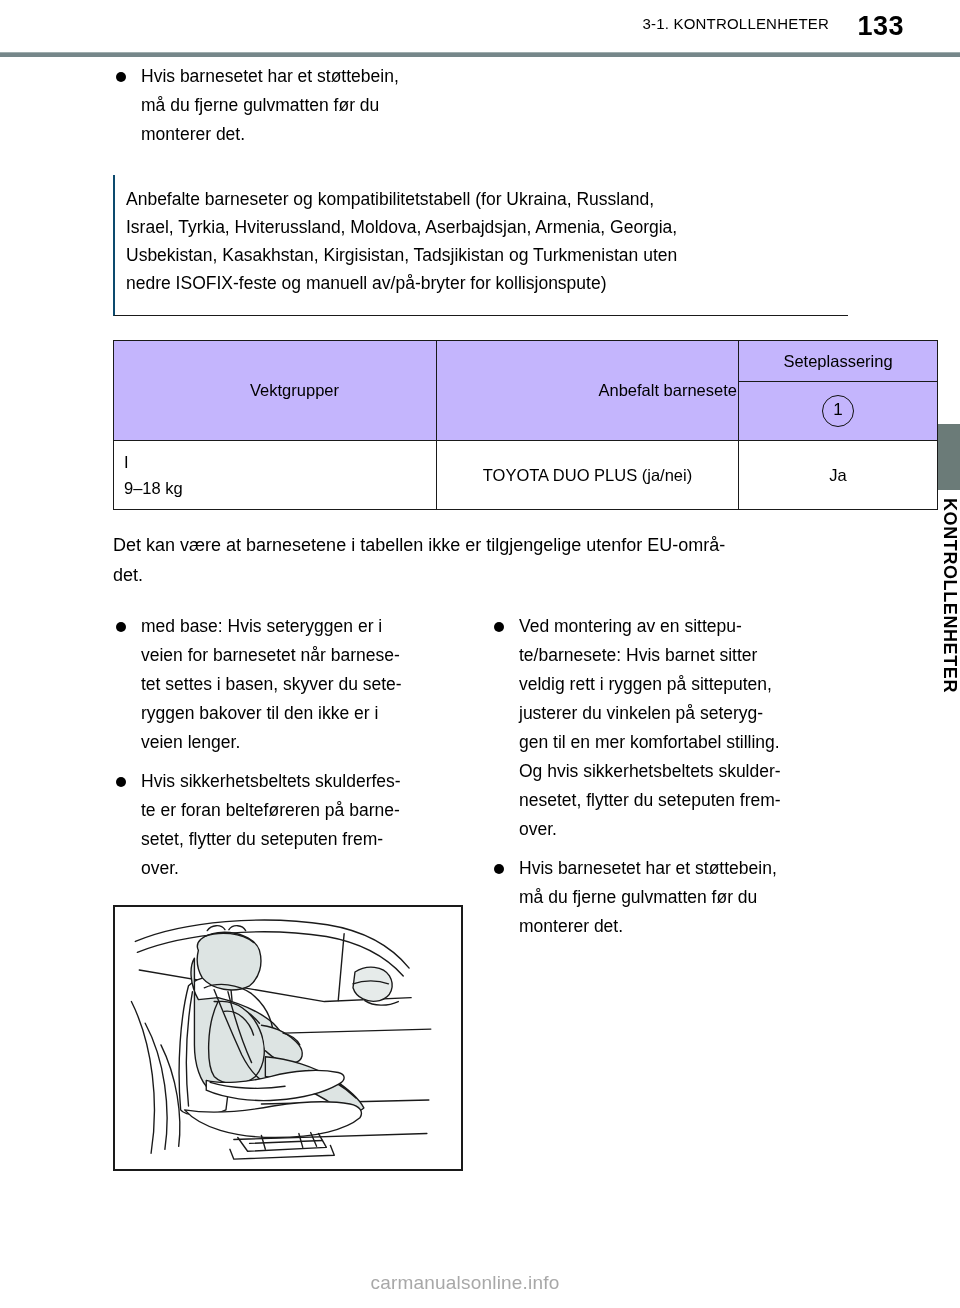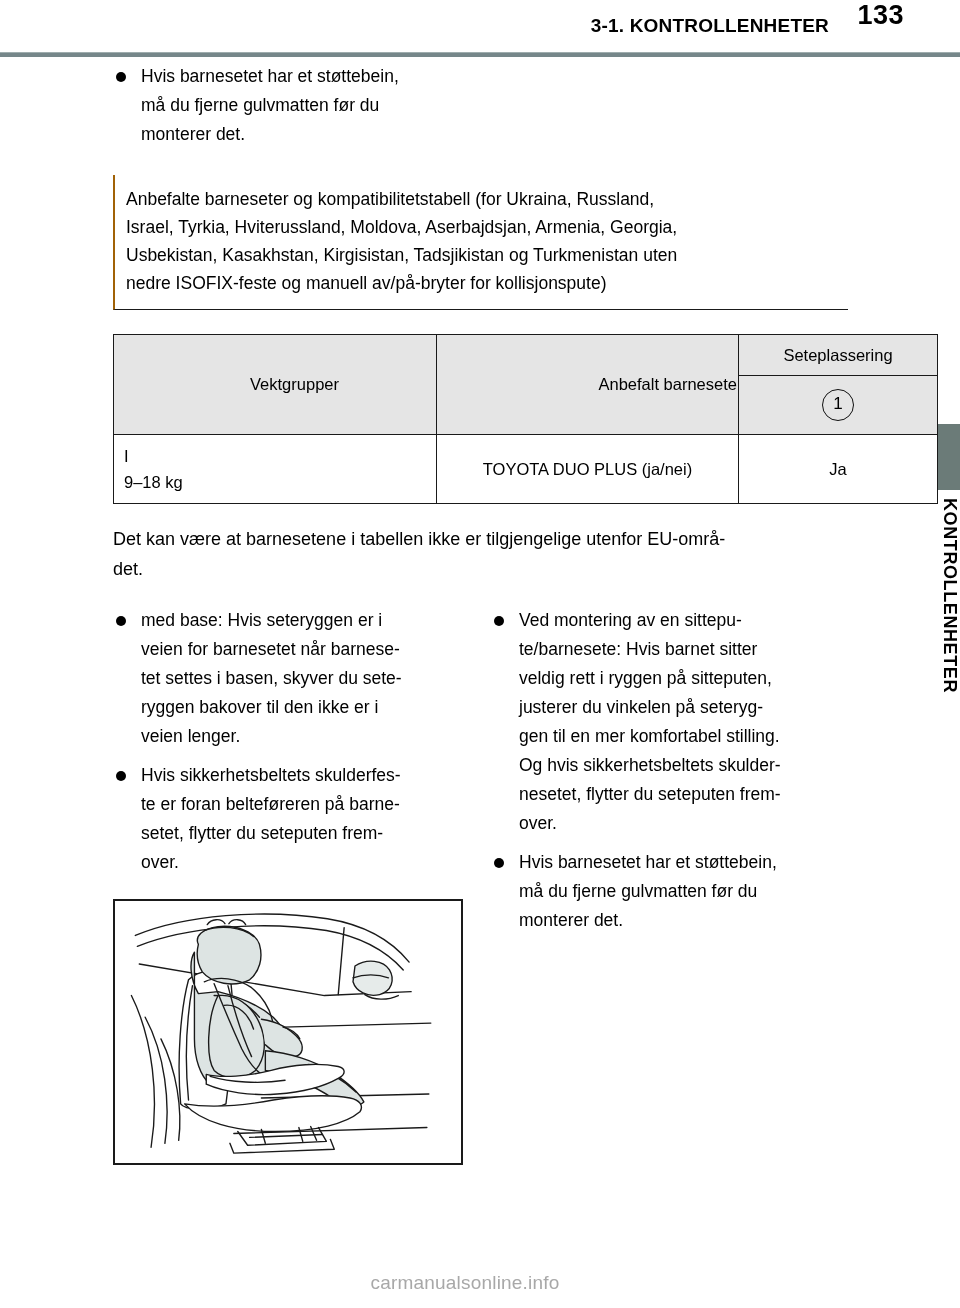--- a/index.html
+++ b/index.html
@@ -20,29 +20,29 @@
   #page-header {
     position: absolute;
     top: 0; left: 0;
     width: 960px;
     height: 56px;
   }
   #header-title {
     position: absolute;
     right: 131px;
     top: 15px;
-    font-size: 19px;
-    font-weight: bold;
+    font-size: 15px;
+    font-weight: normal;
     letter-spacing: 0.2px;
     white-space: nowrap;
   }
   #page-number {
     position: absolute;
     right: 56px;
-    top: 0;
+    top: 11px;
     font-size: 27px;
     font-weight: bold;
     letter-spacing: 0.5px;
   }
   #header-rule {
     position: absolute;
     top: 52px;
     left: 0;
     width: 960px;
     height: 5px;
@@ -118,23 +118,23 @@
     white-space: pre;
   }
 
   #intro-bullets {
     width: 380px;
   }
 
   
   #callout {
     margin-top: 26px;
-    border-left: 2px solid #a16207;
+    border-left: 2px solid #0c4a6e;
     border-bottom: 1px solid #1a1a1a;
-    padding: 10px 0 12px 11px;
+    padding: 10px 0 18px 11px;
     width: 735px;
     box-sizing: border-box;
   }
   #callout .line {
     display: block;
     font-size: 17.5px;
     line-height: 28px;
     white-space: pre;
   }
 
@@ -146,21 +146,21 @@
     table-layout: fixed;
   }
   #compat-table th, #compat-table td {
     border: 1px solid #1a1a1a;
     font-weight: normal;
     font-size: 16.5px;
     text-align: center;
     vertical-align: middle;
   }
   #compat-table thead th {
-    background: #e5e5e5;
+    background: #c4b5fd;
   }
   #compat-table .col-weight { width: 281px; }
   #compat-table .col-seat   { width: 260px; text-align: right; }
   #compat-table .col-pos    { width: 196px; }
 
   #compat-table th.rowspan-cell {
     height: 94px;
     padding-left: 40px;
   }
   #compat-table th.seat-pos-title {

